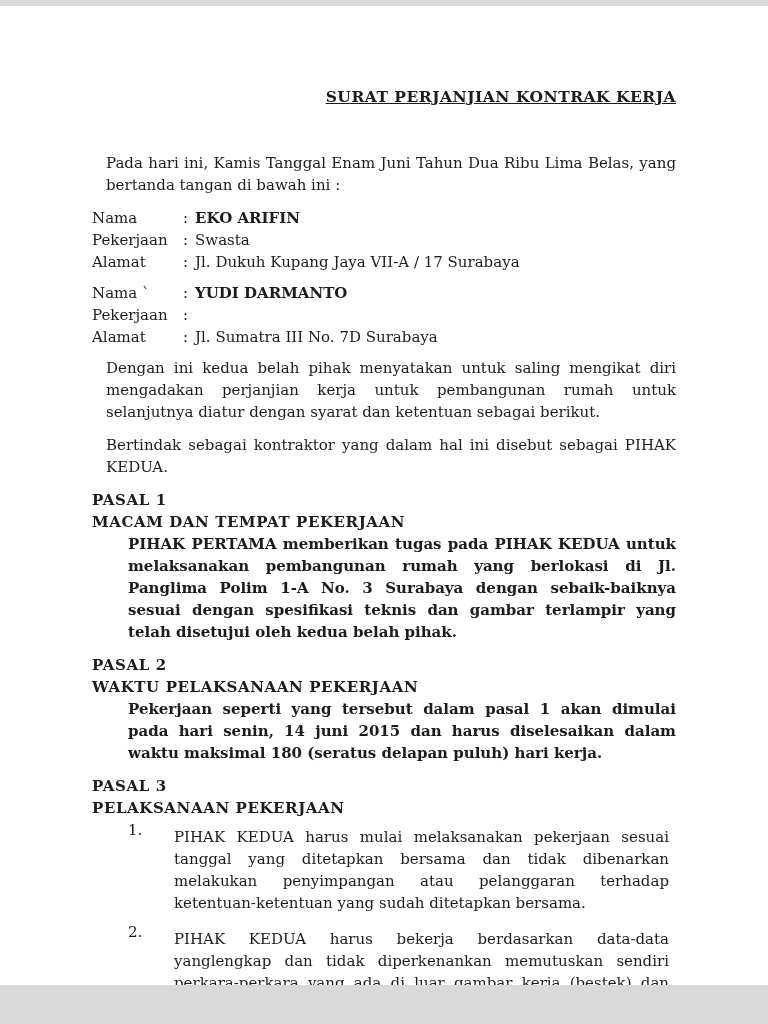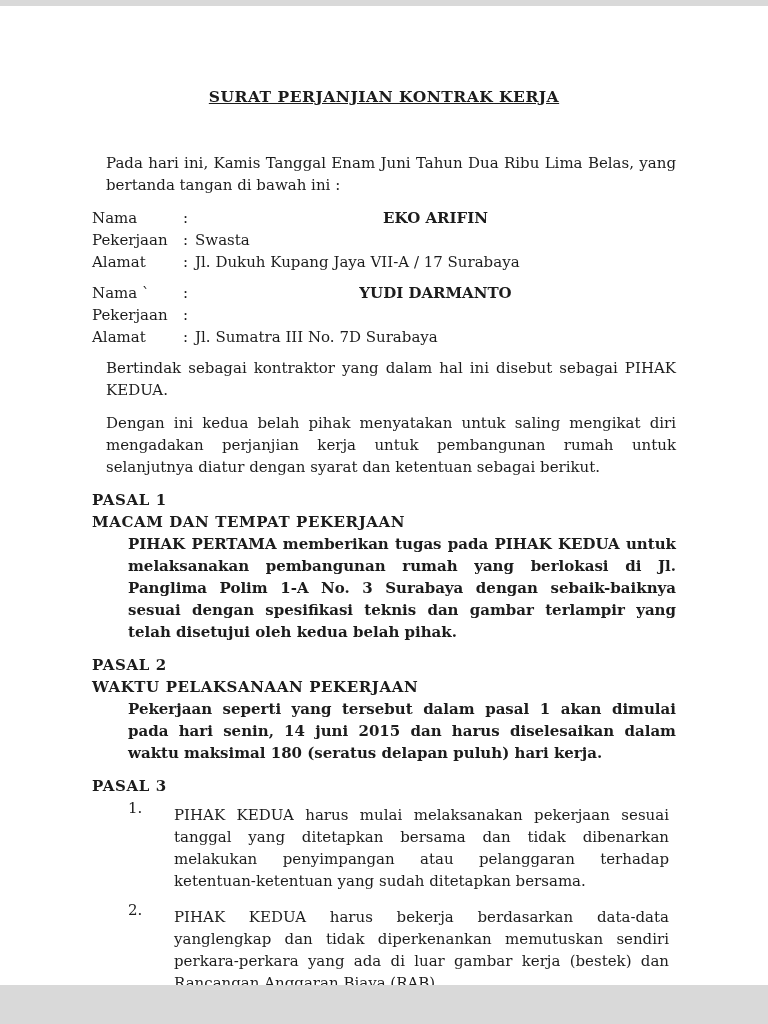--- a/index.html
+++ b/index.html
@@ -28,21 +28,21 @@
     color: #1c1c1c;
     overflow: hidden;
     box-sizing: border-box;
     padding: 80px 92px 0 92px;
     font-size: 15px;
     line-height: 22px;
   }
   .title {
     font-size: 15.5px;
     font-weight: bold;
-    text-align: center;
+    text-align: right;
     text-decoration: underline;
     letter-spacing: 0.5px;
     margin: 0 0 44px 0;
   }
   .para {
     text-align: justify;
     margin: 0 0 11px 14px;
   }
   .id-block {
     margin: 4px 0 9px 0;
@@ -55,21 +55,20 @@
   }
   .id-colon {
     flex: 0 0 auto;
     margin-right: 7px;
   }
   .id-value {
     flex: 1;
   }
   .bold {
     font-weight: bold;
-    text-align: center;
   }
   .section {
     margin-top: 11px;
   }
   .sec-num, .sec-head {
     font-weight: bold;
     letter-spacing: 0.6px;
   }
   .sec-body {
     margin: 0 0 11px 36px;
@@ -130,38 +129,39 @@
         <span class="id-label">Pekerjaan</span>
         <span class="id-colon">:</span>
       </div>
       <div class="id-row">
         <span class="id-label">Alamat</span>
         <span class="id-colon">:</span>
         <span class="id-value">Jl. Sumatra III No. 7D Surabaya</span>
       </div>
     </div>
 
+    <p class="para">Dengan ini kedua belah pihak menyatakan untuk saling mengikat diri mengadakan perjanjian kerja untuk pembangunan rumah untuk selanjutnya diatur dengan syarat dan ketentuan sebagai berikut.</p>
+
     <p class="para">Bertindak sebagai kontraktor yang dalam hal ini disebut sebagai PIHAK KEDUA.</p>
-
-    <p class="para">Dengan ini kedua belah pihak menyatakan untuk saling mengikat diri mengadakan perjanjian kerja untuk pembangunan rumah untuk selanjutnya diatur dengan syarat dan ketentuan sebagai berikut.</p>
 
     <div class="section">
       <div class="sec-num">PASAL 1</div>
       <div class="sec-head">MACAM DAN TEMPAT PEKERJAAN</div>
       <p class="sec-body">PIHAK PERTAMA memberikan tugas pada PIHAK KEDUA untuk melaksanakan pembangunan rumah yang berlokasi di Jl. Panglima Polim 1-A No. 3 Surabaya dengan sebaik-baiknya sesuai dengan spesifikasi teknis dan gambar terlampir yang telah disetujui oleh kedua belah pihak.</p>
     </div>
 
     <div class="section">
       <div class="sec-num">PASAL 2</div>
       <div class="sec-head">WAKTU PELAKSANAAN PEKERJAAN</div>
       <p class="sec-body">Pekerjaan seperti yang tersebut dalam pasal 1 akan dimulai pada hari senin, 14 juni 2015 dan harus diselesaikan dalam waktu maksimal 180 (seratus delapan puluh) hari kerja.</p>
     </div>
 
     <div class="section">
       <div class="sec-num">PASAL 3</div>
+      <div class="sec-head">PELAKSANAAN PEKERJAAN</div>
       <div class="list">
         <div class="list-item">
           <span class="li-num">1.</span>
           <p class="li-text">PIHAK KEDUA harus mulai melaksanakan pekerjaan sesuai tanggal yang ditetapkan bersama dan tidak dibenarkan melakukan penyimpangan atau pelanggaran terhadap ketentuan-ketentuan yang sudah ditetapkan bersama.</p>
         </div>
         <div class="list-item">
           <span class="li-num">2.</span>
           <p class="li-text">PIHAK KEDUA harus bekerja berdasarkan data-data yanglengkap dan tidak diperkenankan memutuskan sendiri perkara-perkara yang ada di luar gambar kerja (bestek) dan Rancangan Anggaran Biaya (RAB).</p>
         </div>
       </div>

